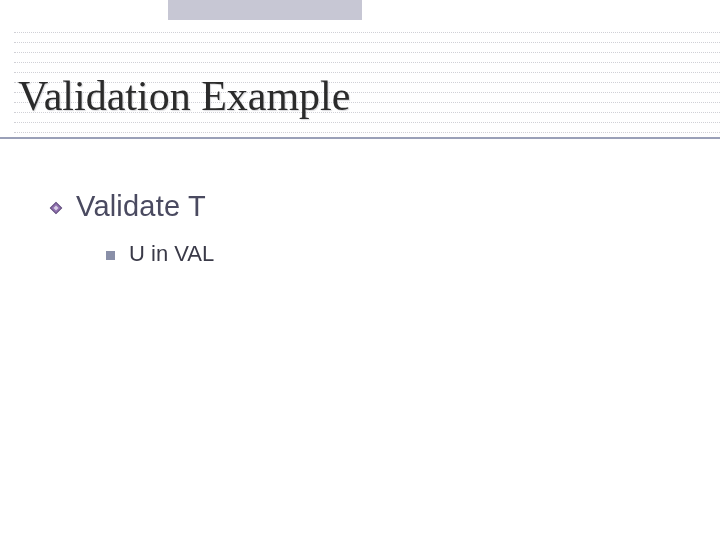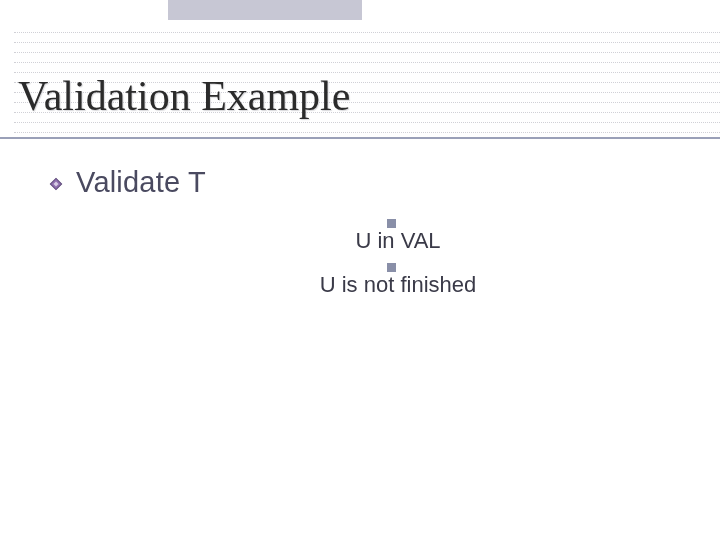--- a/index.html
+++ b/index.html
@@ -57,21 +57,21 @@
     left: 0;
     right: 0;
     top: 137px;
     height: 0;
     border-top: 2px solid #9aa0b8;
   }
   
   .content {
     position: absolute;
     left: 48px;
-    top: 166px;
+    top: 190px;
     right: 30px;
   }
   .lvl1 {
     display: flex;
     align-items: center;
     margin-bottom: 18px;
   }
   .lvl1 .diamond {
     width: 16px;
     height: 16px;
@@ -86,21 +86,20 @@
     letter-spacing: 0.2px;
   }
   .sublist {
     margin-left: 58px;
     margin-top: 4px;
   }
   .lvl2 {
     display: flex;
     align-items: center;
     margin-bottom: 7px;
-    flex-direction: column;
   }
   .lvl2 .square {
     width: 9px;
     height: 9px;
     background: #898fa8;
     flex-shrink: 0;
     margin-right: 14px;
     margin-top: 2px;
   }
   .lvl2 .text {
@@ -148,23 +147,19 @@
       <span class="text">Validate T</span>
     </div>
 
     <div class="sublist">
 
       <div class="lvl2">
         <span class="square"></span>
         <span class="text">U in VAL</span>
       </div>
 
-      <div class="lvl2">
-        <span class="square"></span>
-        <span class="text">U is not finished</span>
-      </div>
 
 
     </div>
 
   </div>
 
 </div>
 
 </body></html>

